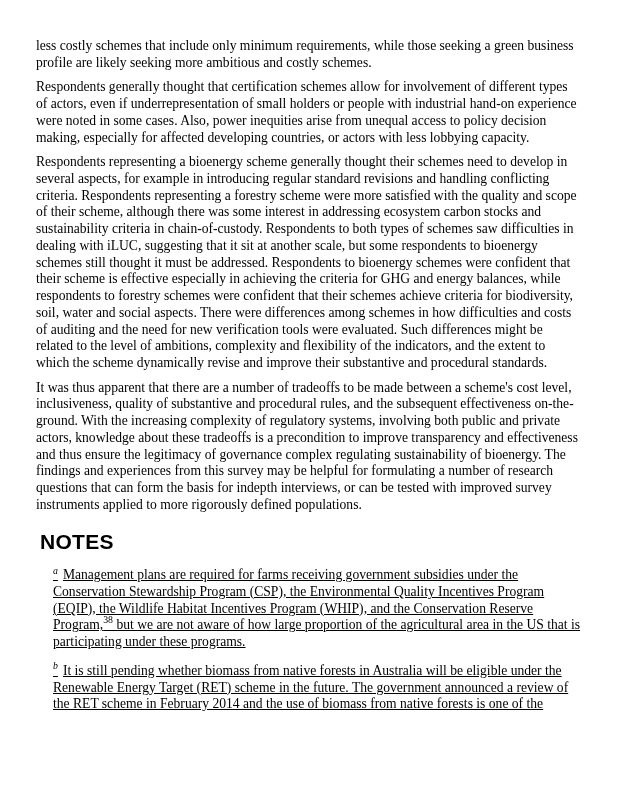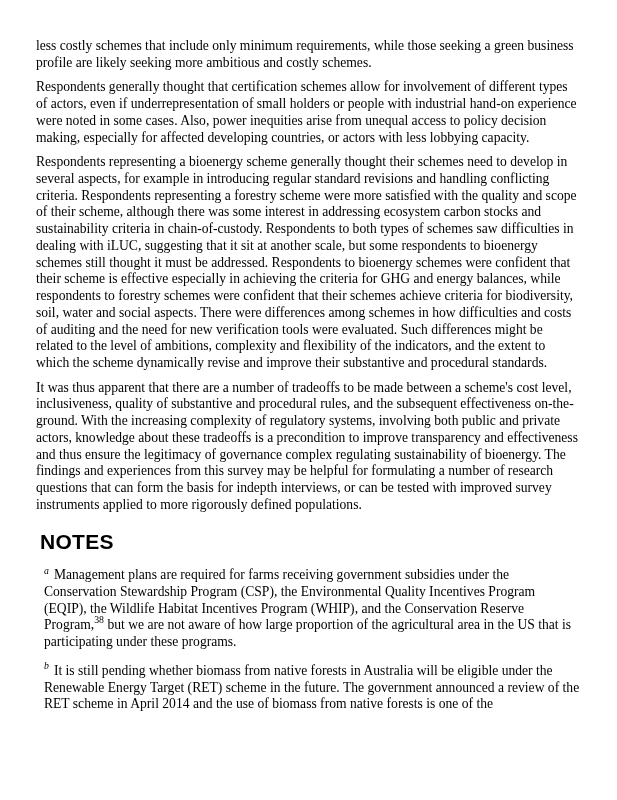--- a/index.html
+++ b/index.html
@@ -24,21 +24,22 @@
     margin: 0 0 8px 0;
   }
   .notes-heading {
     font-family: "Liberation Sans", "DejaVu Sans", sans-serif;
     font-weight: 700;
     font-size: 21px;
     letter-spacing: 0.3px;
     margin: 16px 0 12px 4px;
   }
   .footnote {
-    margin: 0 0 12px 8px;
+    margin: 0 0 12px 17px;
+    text-decoration: underline;
   }
   .fn-marker {
     font-style: italic;
     font-size: 0.72em;
     vertical-align: super;
     line-height: 0;
     margin-right: 5px;
   }
   sup.ref {
     font-size: 0.72em;
@@ -55,15 +56,15 @@
   <p class="para">Respondents generally thought that certification schemes allow for involvement of different types of actors, even if underrepresentation of small holders or people with industrial hand-on experience were noted in some cases. Also, power inequities arise from unequal access to policy decision making, especially for affected developing countries, or actors with less lobbying capacity.</p>
 
   <p class="para">Respondents representing a bioenergy scheme generally thought their schemes need to develop in several aspects, for example in introducing regular standard revisions and handling conflicting criteria. Respondents representing a forestry scheme were more satisfied with the quality and scope of their scheme, although there was some interest in addressing ecosystem carbon stocks and sustainability criteria in chain-of-custody. Respondents to both types of schemes saw difficulties in dealing with iLUC, suggesting that it sit at another scale, but some respondents to bioenergy schemes still thought it must be addressed. Respondents to bioenergy schemes were confident that their scheme is effective especially in achieving the criteria for GHG and energy balances, while respondents to forestry schemes were confident that their schemes achieve criteria for biodiversity, soil, water and social aspects. There were differences among schemes in how difficulties and costs of auditing and the need for new verification tools were evaluated. Such differences might be related to the level of ambitions, complexity and flexibility of the indicators, and the extent to which the scheme dynamically revise and improve their substantive and procedural standards.</p>
 
   <p class="para">It was thus apparent that there are a number of tradeoffs to be made between a scheme's cost level, inclusiveness, quality of substantive and procedural rules, and the subsequent effectiveness on-the-ground. With the increasing complexity of regulatory systems, involving both public and private actors, knowledge about these tradeoffs is a precondition to improve transparency and effectiveness and thus ensure the legitimacy of governance complex regulating sustainability of bioenergy. The findings and experiences from this survey may be helpful for formulating a number of research questions that can form the basis for indepth interviews, or can be tested with improved survey instruments applied to more rigorously defined populations.</p>
 
   <h1 class="notes-heading">NOTES</h1>
 
   <p class="footnote"><span class="fn-marker">a</span><span>Management plans are required for farms receiving government subsidies under the Conservation Stewardship Program (CSP), the Environmental Quality Incentives Program (EQIP), the Wildlife Habitat Incentives Program (WHIP), and the Conservation Reserve Program,</span><sup class="ref">38</sup><span> but we are not aware of how large proportion of the agricultural area in the US that is participating under these programs.</span></p>
 
-  <p class="footnote"><span class="fn-marker">b</span><span>It is still pending whether biomass from native forests in Australia will be eligible under the Renewable Energy Target (RET) scheme in the future. The government announced a review of the RET scheme in April 2014 and the use of biomass from native forests is one of the</span></p>
+  <p class="footnote"><span class="fn-marker">b</span><span>It is still pending whether biomass from native forests in Australia will be eligible under the Renewable Energy Target (RET) scheme in the future. The government announced a review of the RET scheme in February 2014 and the use of biomass from native forests is one of the</span></p>
 
 </div>
 
 </body></html>

